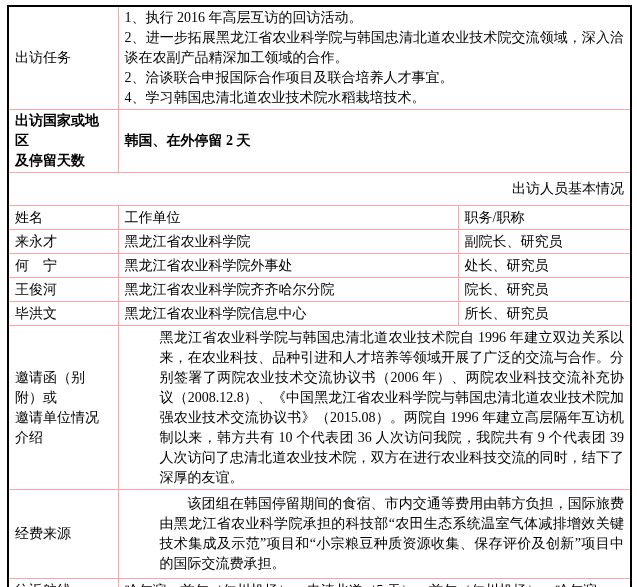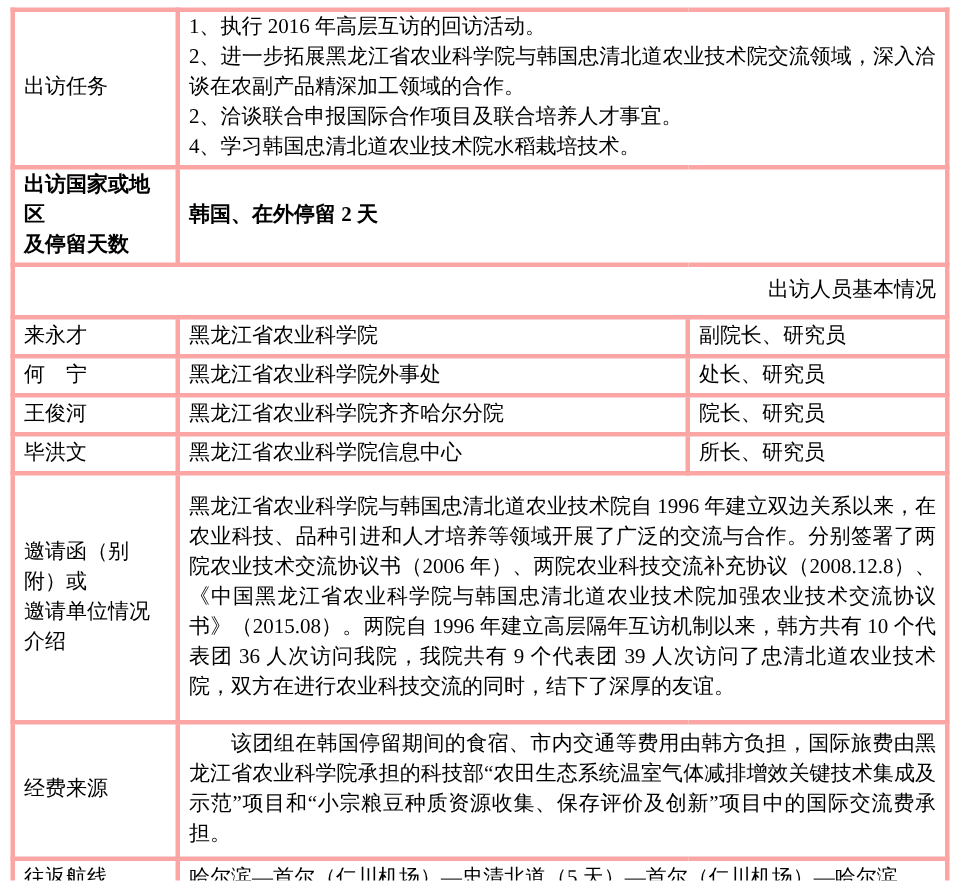--- a/index.html
+++ b/index.html
@@ -17,33 +17,34 @@
     line-height: 20px;
   }
   table.doc {
     border-collapse: collapse;
     table-layout: fixed;
     width: 623px;
     margin: 5px 0 0 7px;
     border: 2px solid #000000;
   }
   table.doc td {
-    border: 3px solid #fca5a5;
+    border: 1px solid #fca5a5;
     vertical-align: middle;
     padding: 1px 6px;
     overflow: hidden;
   }
   td.label-cell {
     white-space: pre-line;
   }
   td.center-title {
     text-align: right;
   }
   .para {
     text-align: justify;
+    margin-left: 35px;
   }
   .para.indent {
     text-indent: 2em;
   }
   .task-item {
     text-align: justify;
   }
   .r-tasks  td { height: 100px; }
   .r-dest   td { height: 51px; font-weight: bold; }
   .r-sec    td { height: 30px; }
@@ -77,20 +78,25 @@
   <tr class="r-dest">
     <td class="label-cell">出访国家或地区
 及停留天数</td>
     <td colspan="2">韩国、在外停留 2 天</td>
   </tr>
 
   <tr class="r-sec">
     <td colspan="3" class="center-title">出访人员基本情况</td>
   </tr>
 
+  <tr class="r-phead">
+    <td>姓名</td>
+    <td>工作单位</td>
+    <td>职务/职称</td>
+  </tr>
 
   <tr class="r-person">
     <td>来永才</td>
     <td>黑龙江省农业科学院</td>
     <td>副院长、研究员</td>
   </tr>
   <tr class="r-person">
     <td>何　宁</td>
     <td>黑龙江省农业科学院外事处</td>
     <td>处长、研究员</td>

